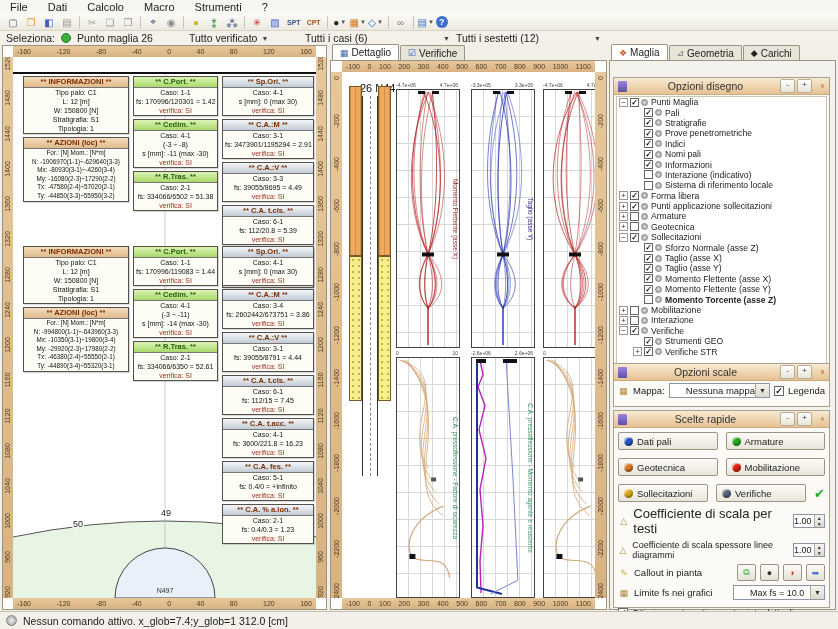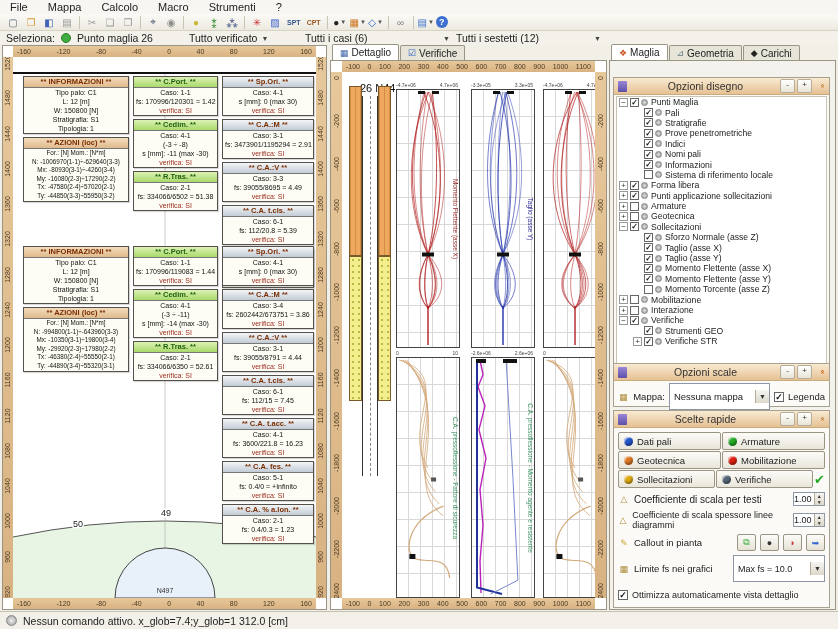--- a/index.html
+++ b/index.html
@@ -82,22 +82,22 @@
   .texp{width:9px;height:9px;border:1px solid #999;background:#fff;font-size:8px;line-height:7px;text-align:center;
         color:#333;margin-right:2px;flex:none;box-sizing:border-box}
   .texp.none{border:none;background:none}
   .tcb{width:9px;height:9px;border:1px solid #666;background:#fff;font-size:8px;line-height:8px;text-align:center;
        color:#111;margin-right:2px;flex:none;box-sizing:border-box;font-weight:bold}
   .tdot{width:7px;height:7px;border-radius:50%;background:radial-gradient(#ddd,#9a9a9a);border:1px solid #888;
         margin-right:3px;flex:none;box-sizing:border-box}
   .tlabel{font-size:8.6px}
   .formrow{display:flex;align-items:center;gap:4px;padding:2px 4px;font-size:9.5px}
   .ficon{font-size:9px;color:#b08c3a;width:12px;text-align:center}
-  .combo{border:1px solid #8d97a5;background:#fff;display:inline-flex;align-items:center;height:27px;
-         font-size:9.5px;padding-left:4px;box-sizing:border-box}
+  .combo{border:1px solid #8d97a5;background:#fff;display:inline-flex;align-items:center;height:15px;
+         font-size:9.5px;padding-left:16px;box-sizing:border-box}
   .combo .carr{width:13px;height:13px;margin-left:auto;background:linear-gradient(#f5f4f0,#dcd8ca);
                border-left:1px solid #b5ad99;font-size:7px;display:flex;align-items:center;justify-content:center;color:#333}
   .cb{width:10px;height:10px;border:1px solid #666;background:#fff;font-size:9px;line-height:9px;text-align:center;
       font-weight:bold;color:#111;box-sizing:border-box;flex:none}
   .qbtn{height:16px;border:1px solid #9a9484;background:linear-gradient(#fcfbf8,#e9e6da);border-radius:2px;
         display:inline-flex;align-items:center;gap:4px;font-size:9.5px;padding:0 5px;flex:1;justify-content:flex-start}
   .orb{width:9px;height:9px;border-radius:50%;flex:none;box-shadow:inset -1px -2px 2px rgba(0,0,0,.35), inset 1px 1px 1px rgba(255,255,255,.7)}
   .spin{width:32px;height:14px;border:1px solid #8d97a5;background:#fff;display:inline-flex;box-sizing:border-box;margin-left:auto}
   .spin .val{flex:1;font-size:9px;text-align:right;padding-right:2px;line-height:12px}
   .spin .arrs{width:10px;display:flex;flex-direction:column;border-left:1px solid #b5ad99;background:linear-gradient(#f5f4f0,#dcd8ca)}
@@ -109,21 +109,21 @@
              display:flex;align-items:center;gap:6px;padding:0 6px;box-sizing:border-box;font-size:10.5px;color:#222}
   .stdot{width:9px;height:9px;border-radius:50%;background:radial-gradient(#eee,#999);border:1px solid #888}
 </style>
 </head>
 <body>
 
 <div id="app">
 
   <div id="menubar">
       <span class="menu-item">File</span>
-      <span class="menu-item">Mappa</span>
+      <span class="menu-item">Dati</span>
       <span class="menu-item">Calcolo</span>
       <span class="menu-item">Macro</span>
       <span class="menu-item">Strumenti</span>
       <span class="menu-item">?</span>
     </div>
   <div id="toolbar">
       <span class="tbtn">
         <span style="color: rgb(85, 102, 119);">▢</span>
       </span>
       <span class="tbtn">
@@ -827,20 +827,26 @@
             <div class="trow" style="padding-left: 16px;">
               <span class="texp none"></span>
               <span class="tcb">✓</span>
               <span class="tdot"></span>
               <span class="tlabel">Informazioni</span>
             </div>
             <div class="trow" style="padding-left: 16px;">
               <span class="texp none"></span>
               <span class="tcb"></span>
               <span class="tdot"></span>
+              <span class="tlabel">Interazione (indicativo)</span>
+            </div>
+            <div class="trow" style="padding-left: 16px;">
+              <span class="texp none"></span>
+              <span class="tcb"></span>
+              <span class="tdot"></span>
               <span class="tlabel">Sistema di riferimento locale</span>
             </div>
             <div class="trow" style="padding-left: 2px;">
               <span class="texp">+</span>
               <span class="tcb">✓</span>
               <span class="tdot"></span>
               <span class="tlabel">Forma libera</span>
             </div>
             <div class="trow" style="padding-left: 2px;">
               <span class="texp">+</span>
@@ -889,21 +895,21 @@
               <span class="tcb">✓</span>
               <span class="tdot"></span>
               <span class="tlabel">Momento Flettente (asse X)</span>
             </div>
             <div class="trow" style="padding-left: 16px;">
               <span class="texp none"></span>
               <span class="tcb">✓</span>
               <span class="tdot"></span>
               <span class="tlabel">Momento Flettente (asse Y)</span>
             </div>
-            <div class="trow" style="padding-left: 16px;">
+            <div class="trow" style="padding-left: 16px; font-weight: bold;">
               <span class="texp none"></span>
               <span class="tcb"></span>
               <span class="tdot"></span>
               <span class="tlabel">Momento Torcente (asse Z)</span>
             </div>
             <div class="trow" style="padding-left: 2px;">
               <span class="texp">+</span>
               <span class="tcb"></span>
               <span class="tdot"></span>
               <span class="tlabel">Mobilitazione</span>
@@ -956,21 +962,21 @@
       </div>
 
       <div class="secbox" id="box-rapide" style="top:349px;height:196px">
         <div class="schead">
           <span class="sicon"></span>
           <span class="stitle">Scelte rapide</span>
           <span class="hbtn">-</span>
           <span class="hbtn">+</span>
           <span class="hbtn chev" style="transform:rotate(90deg)">«</span>
         </div>
-        <div id="qgrid" style="display:flex;flex-wrap:wrap;gap:1px;padding:4px 4px 2px 4px">
+        <div id="qgrid" style="display:flex;flex-wrap:wrap;gap:8px;padding:4px 4px 2px 4px">
             <span class="qbtn" style="flex-basis: 28%;">
               <span class="orb" style="background: rgb(34, 85, 204);"></span>
               <span>Dati pali</span>
             </span>
             <span class="qbtn" style="flex-basis: 28%;">
               <span class="orb" style="background: rgb(34, 170, 34);"></span>
               <span>Armature</span>
             </span>
             <span class="qbtn" style="flex-basis: 28%;">
               <span class="orb" style="background: rgb(221, 119, 34);"></span>
@@ -986,21 +992,21 @@
             </span>
             <span class="qbtn" style="flex-basis: 28%;">
               <span class="orb" style="background: rgb(85, 102, 119);"></span>
               <span>Verifiche</span>
             </span>
             <span style="color: rgb(34, 170, 34); font-size: 13px; align-self: center;">✔</span>
           </div>
 
         <div class="formrow">
           <span class="ficon">△</span>
-          <span style="font-size:10px">Coefficiente di scala per testi</span>
+          <span style="font-size:13px">Coefficiente di scala per testi</span>
           <span class="spin">
             <span class="val">1.00</span>
             <span class="arrs">
                 <span>▲</span>
                 <span>▼</span>
               </span>
           </span>
         </div>
         <div class="formrow">
           <span class="ficon">△</span>

